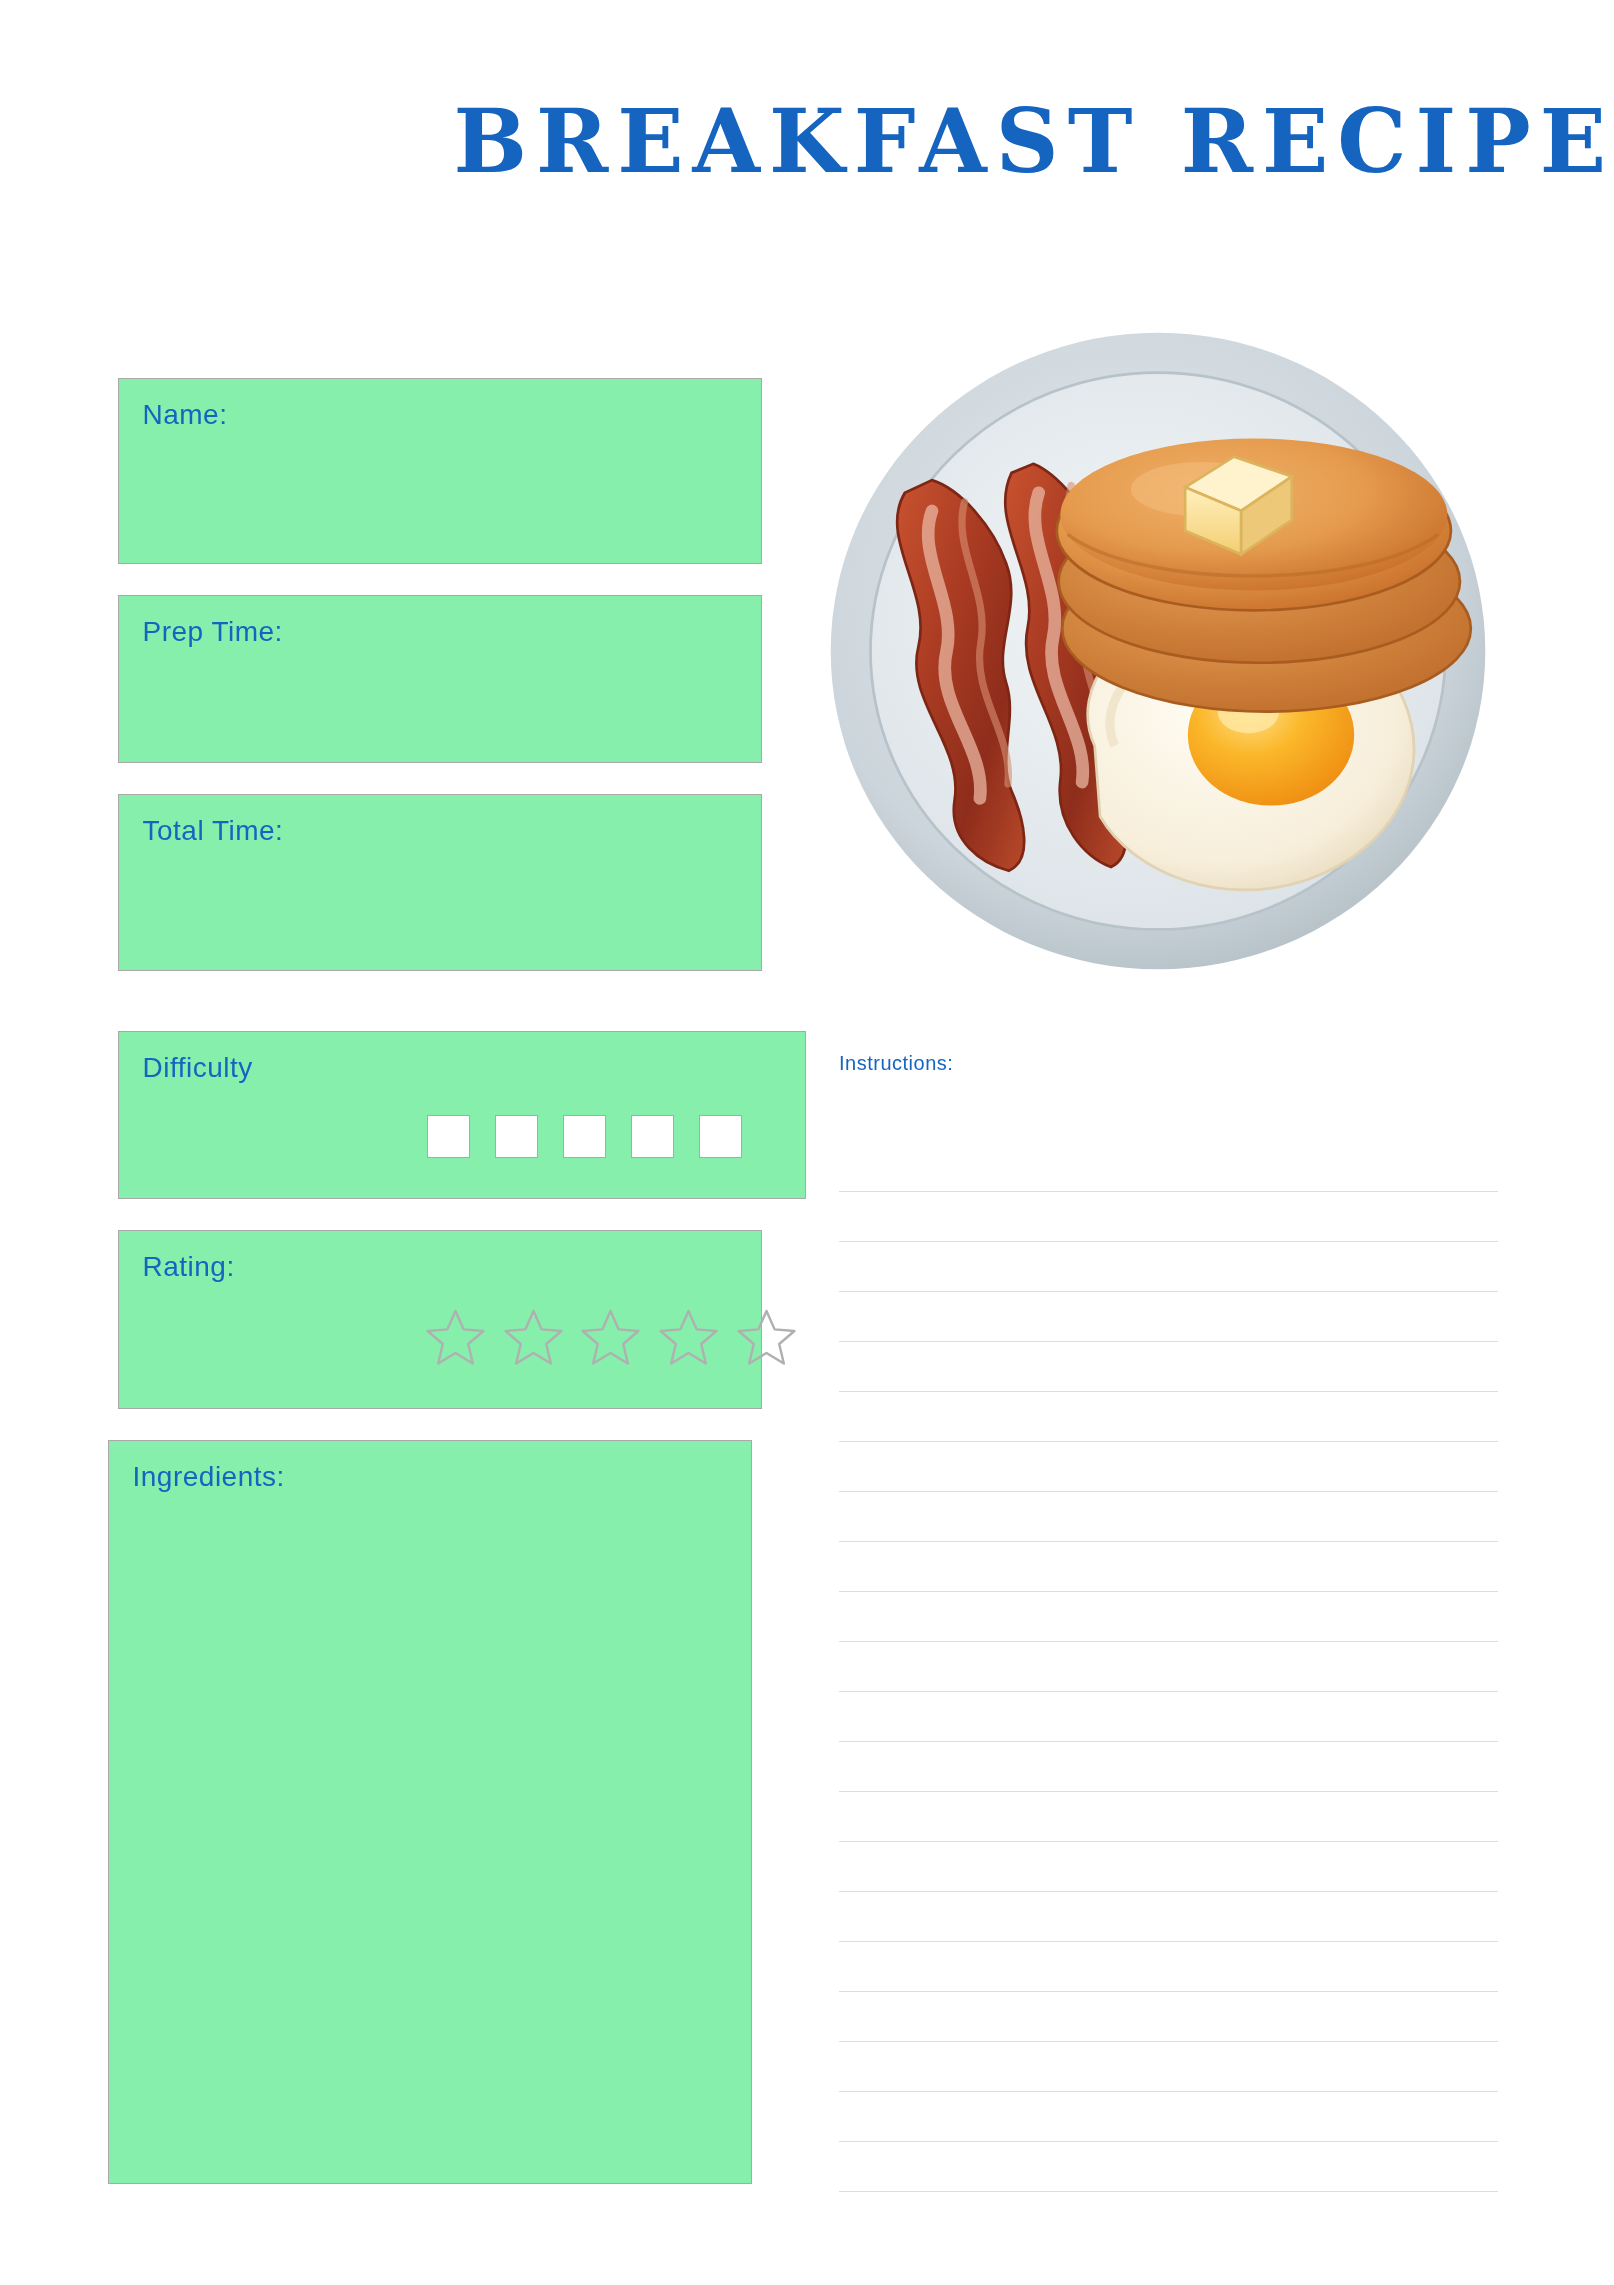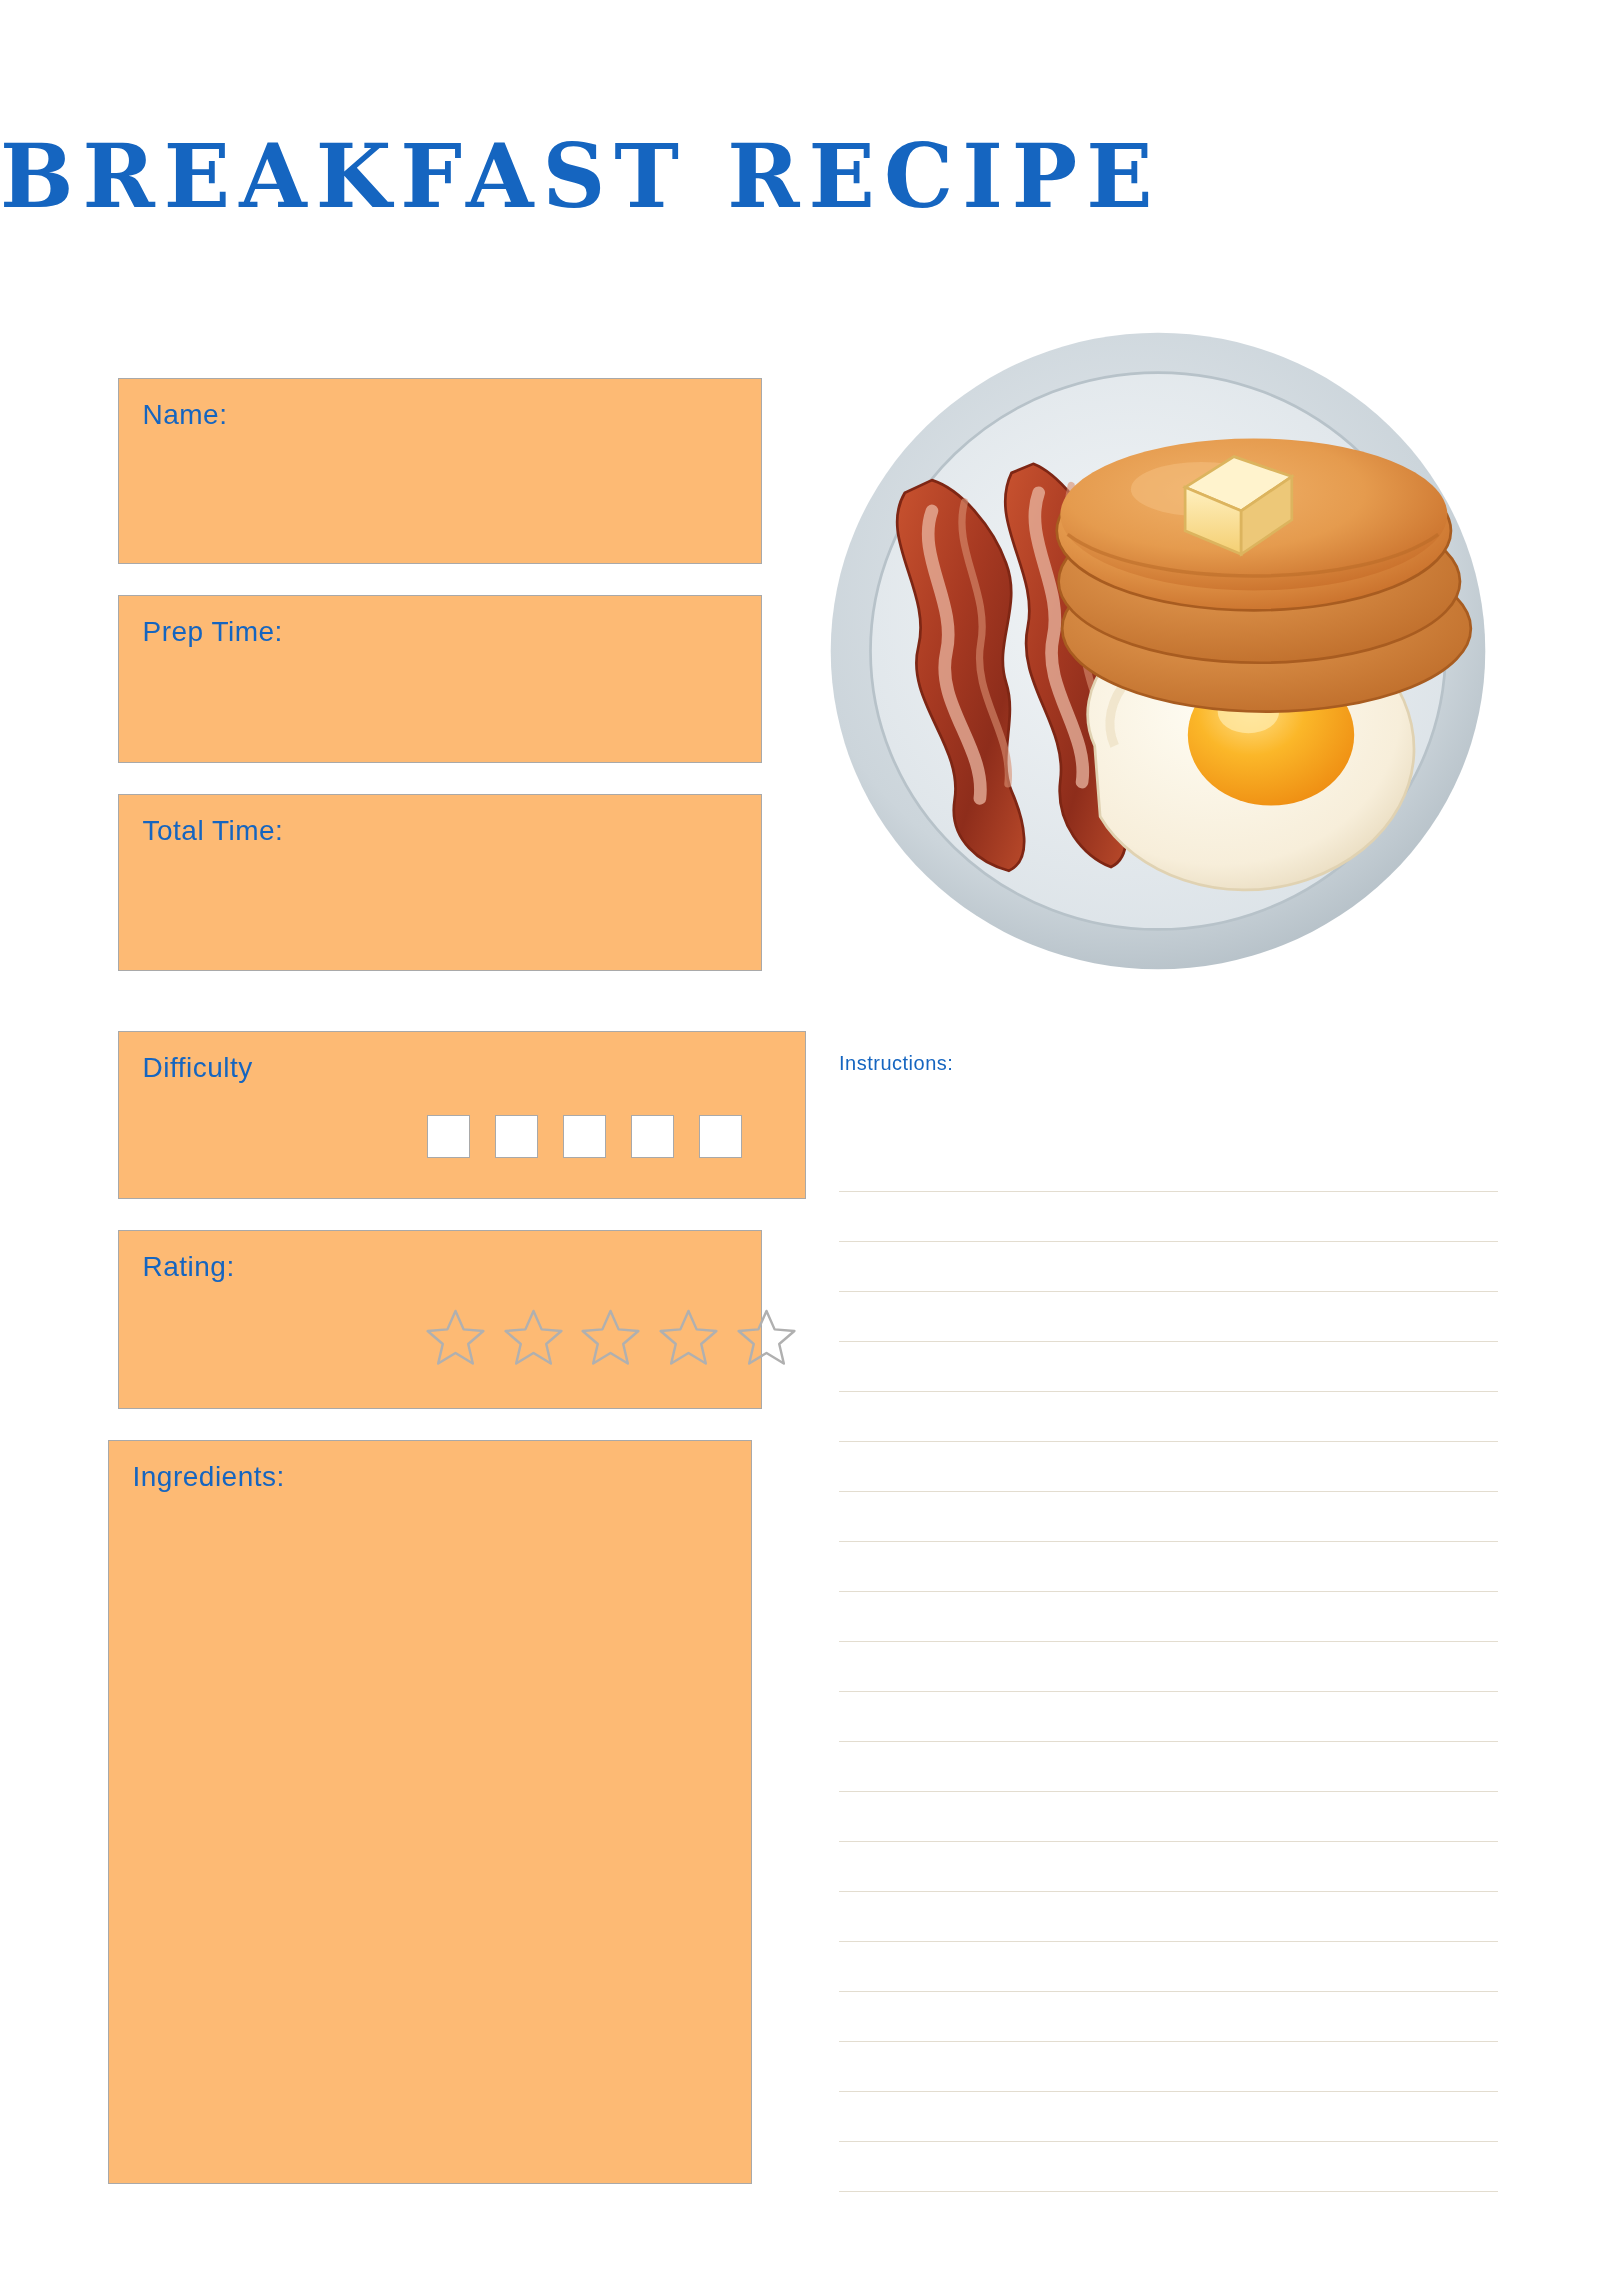--- a/index.html
+++ b/index.html
@@ -14,38 +14,37 @@
     font-family: "Liberation Sans", sans-serif;
     overflow: hidden;
   }
 
   
   .title {
     position: absolute;
     top: 98px;
     left: 0;
     width: 1615px;
-    text-align: left;
+    text-align: right;
     color: #1565c0;
     font-family: "DejaVu Serif", serif;
     font-size: 87px;
     font-weight: 700;
     letter-spacing: 9px;
     line-height: 1;
     font-variant: small-caps;
     text-transform: uppercase;
-    margin-top: 35px;
   }
 
   
   .field-box {
     position: absolute;
     border: 1.8px solid #a9a9a9;
     box-sizing: border-box;
-    background: #fdba74;
+    background: #86efac;
   }
   .field-label {
     position: absolute;
     top: 20px;
     left: 23.5px;
     color: #1565c0;
     font-size: 28px;
     letter-spacing: 0.5px;
   }
 

